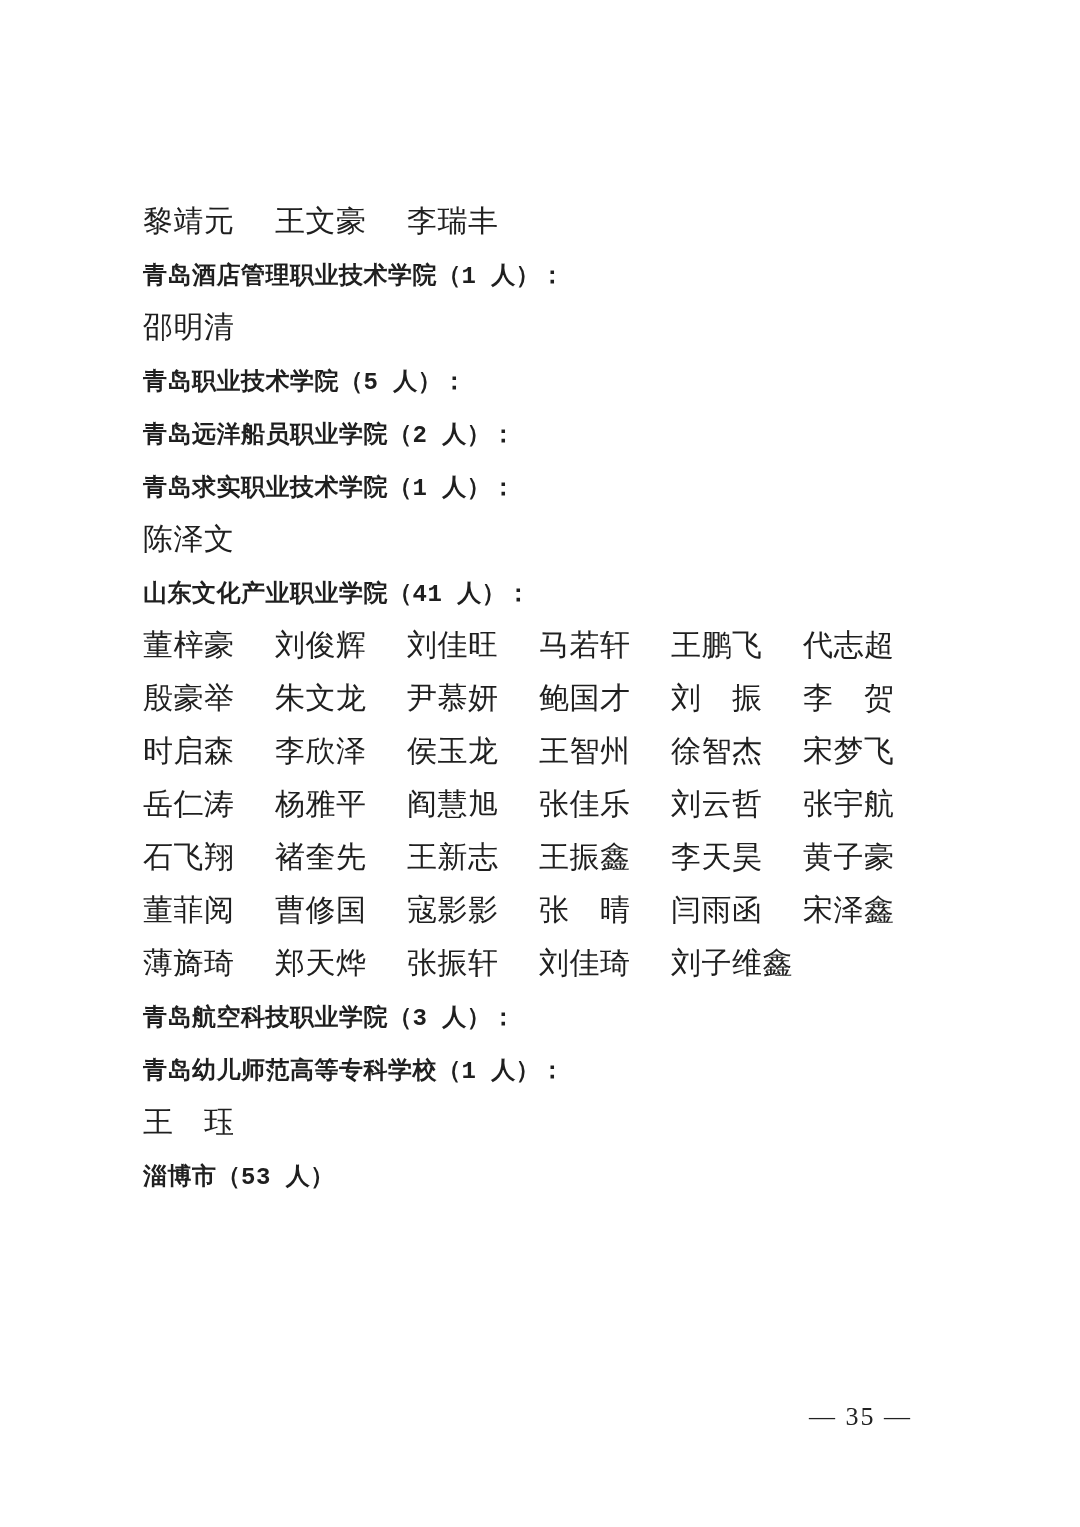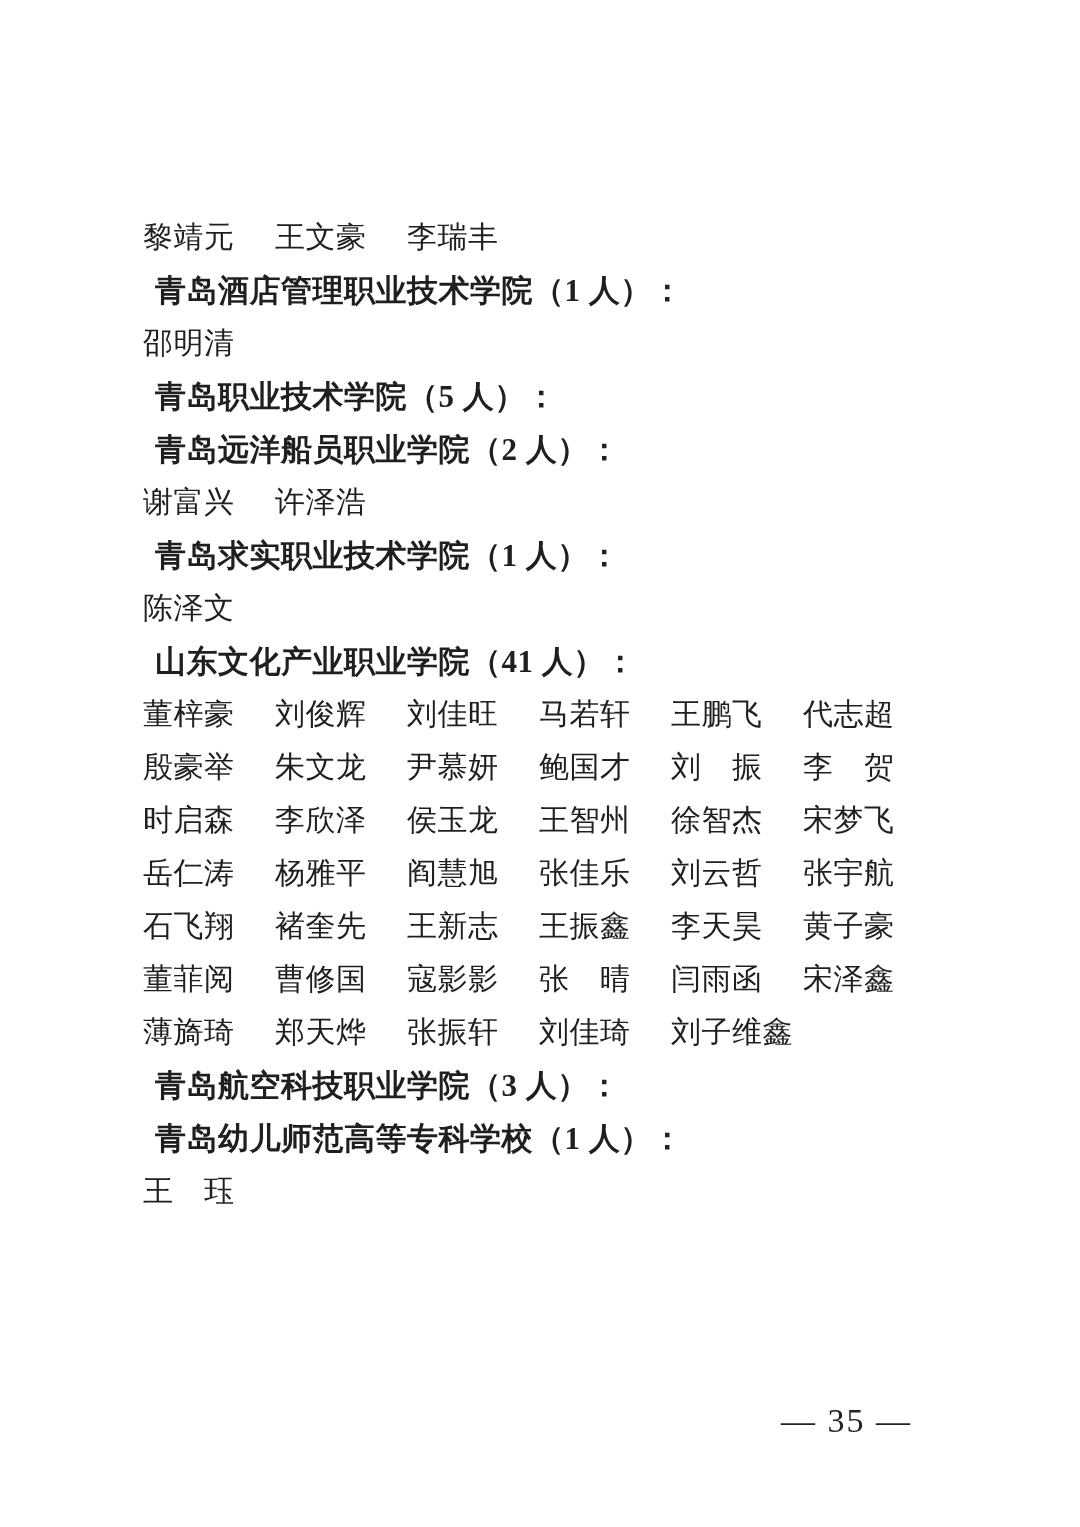--- a/index.html
+++ b/index.html
@@ -11,48 +11,49 @@
     height: 1527px;
     background: #ffffff;
     position: relative;
     font-family: "Liberation Serif", "DejaVu Serif", serif;
     color: #1f1f1f;
     overflow: hidden;
   }
   .content {
     position: absolute;
     left: 143px;
-    top: 211px;
+    top: 195px;
     width: 830px;
+    font-family: Liberation Mono, monospace;
   }
   .line {
     height: 53px;
     display: flex;
     align-items: center;
   }
   .name {
     display: inline-block;
     width: 132px;
     flex-shrink: 0;
     font-size: 30px;
     letter-spacing: 0.5px;
     white-space: pre;
   }
   .heading {
-    margin: 12px;
-    font-size: 31px;
+    margin: 0;
+    font-size: 24px;
     font-weight: bold;
     letter-spacing: 0.5px;
     white-space: pre;
   }
   .page-number {
     position: absolute;
     top: 1402px;
     right: 168px;
-    font-size: 34px;
+    font-size: 26px;
     letter-spacing: 2px;
     color: #222222;
   }
 </style>
 </head>
 <body>
 
 <div class="content">
 
   <div class="line">
@@ -67,24 +68,20 @@
   <div class="line">
     <span class="name">邵明清</span>
   </div>
 
   <div class="line">
     <h2 class="heading">青岛职业技术学院（5 人）：</h2>
   </div>
 
   <div class="line">
     <h2 class="heading">青岛远洋船员职业学院（2 人）：</h2>
-  </div>
-  <div class="line">
-    <span class="name">谢富兴</span>
-    <span class="name">许泽浩</span>
   </div>
 
   <div class="line">
     <h2 class="heading">青岛求实职业技术学院（1 人）：</h2>
   </div>
   <div class="line">
     <span class="name">陈泽文</span>
   </div>
 
   <div class="line">
@@ -150,16 +147,19 @@
     <h2 class="heading">青岛航空科技职业学院（3 人）：</h2>
   </div>
 
   <div class="line">
     <h2 class="heading">青岛幼儿师范高等专科学校（1 人）：</h2>
   </div>
   <div class="line">
     <span class="name">王　珏</span>
   </div>
 
+  <div class="line">
+    <h2 class="heading">淄博市（53 人）</h2>
+  </div>
 
 </div>
 
 <div class="page-number">— 35 —</div>
 
 </body></html>

